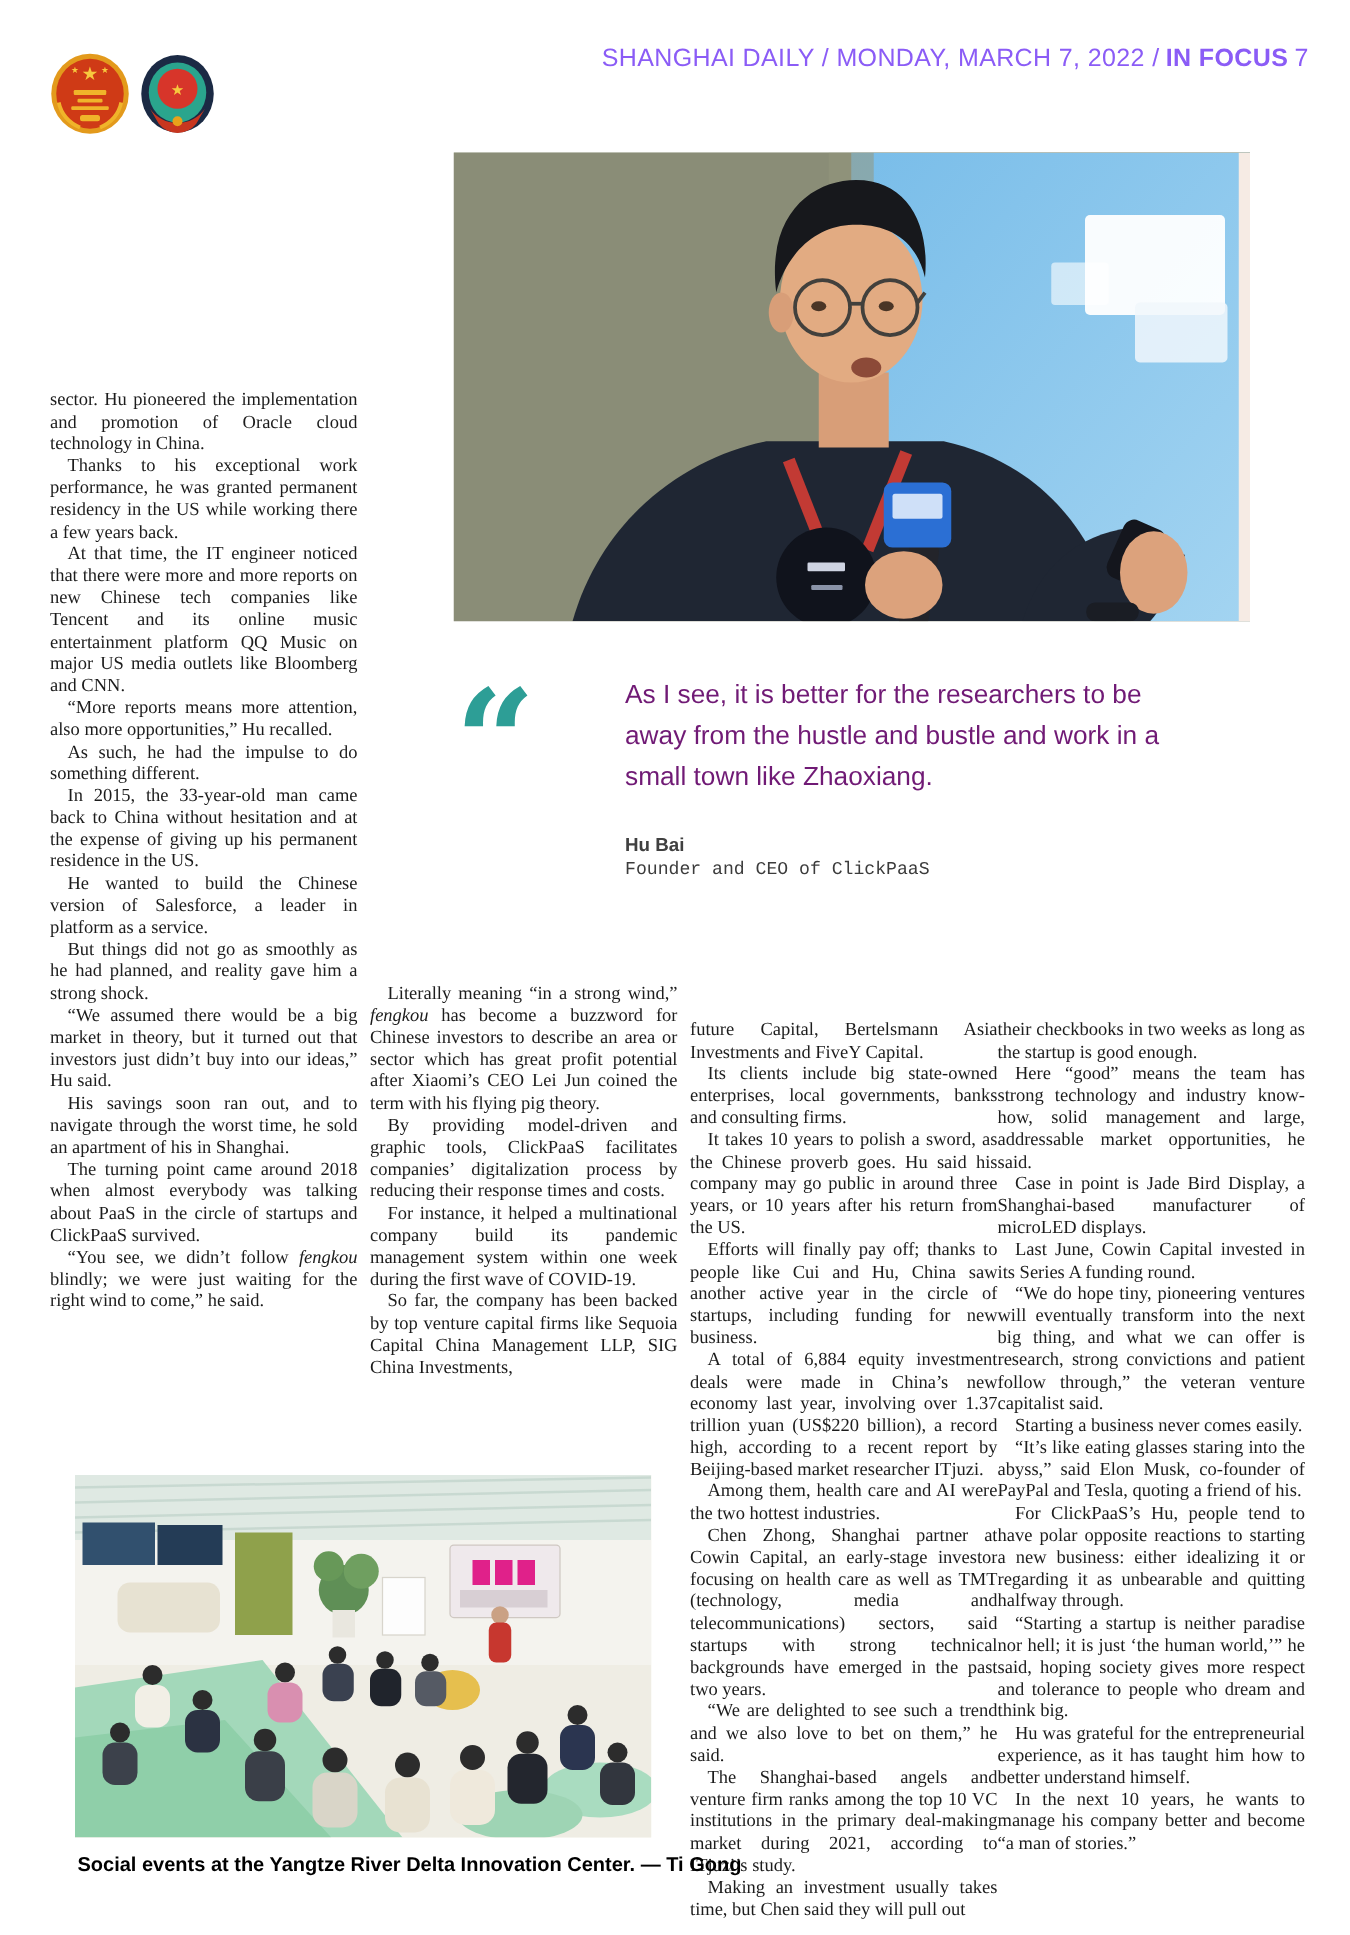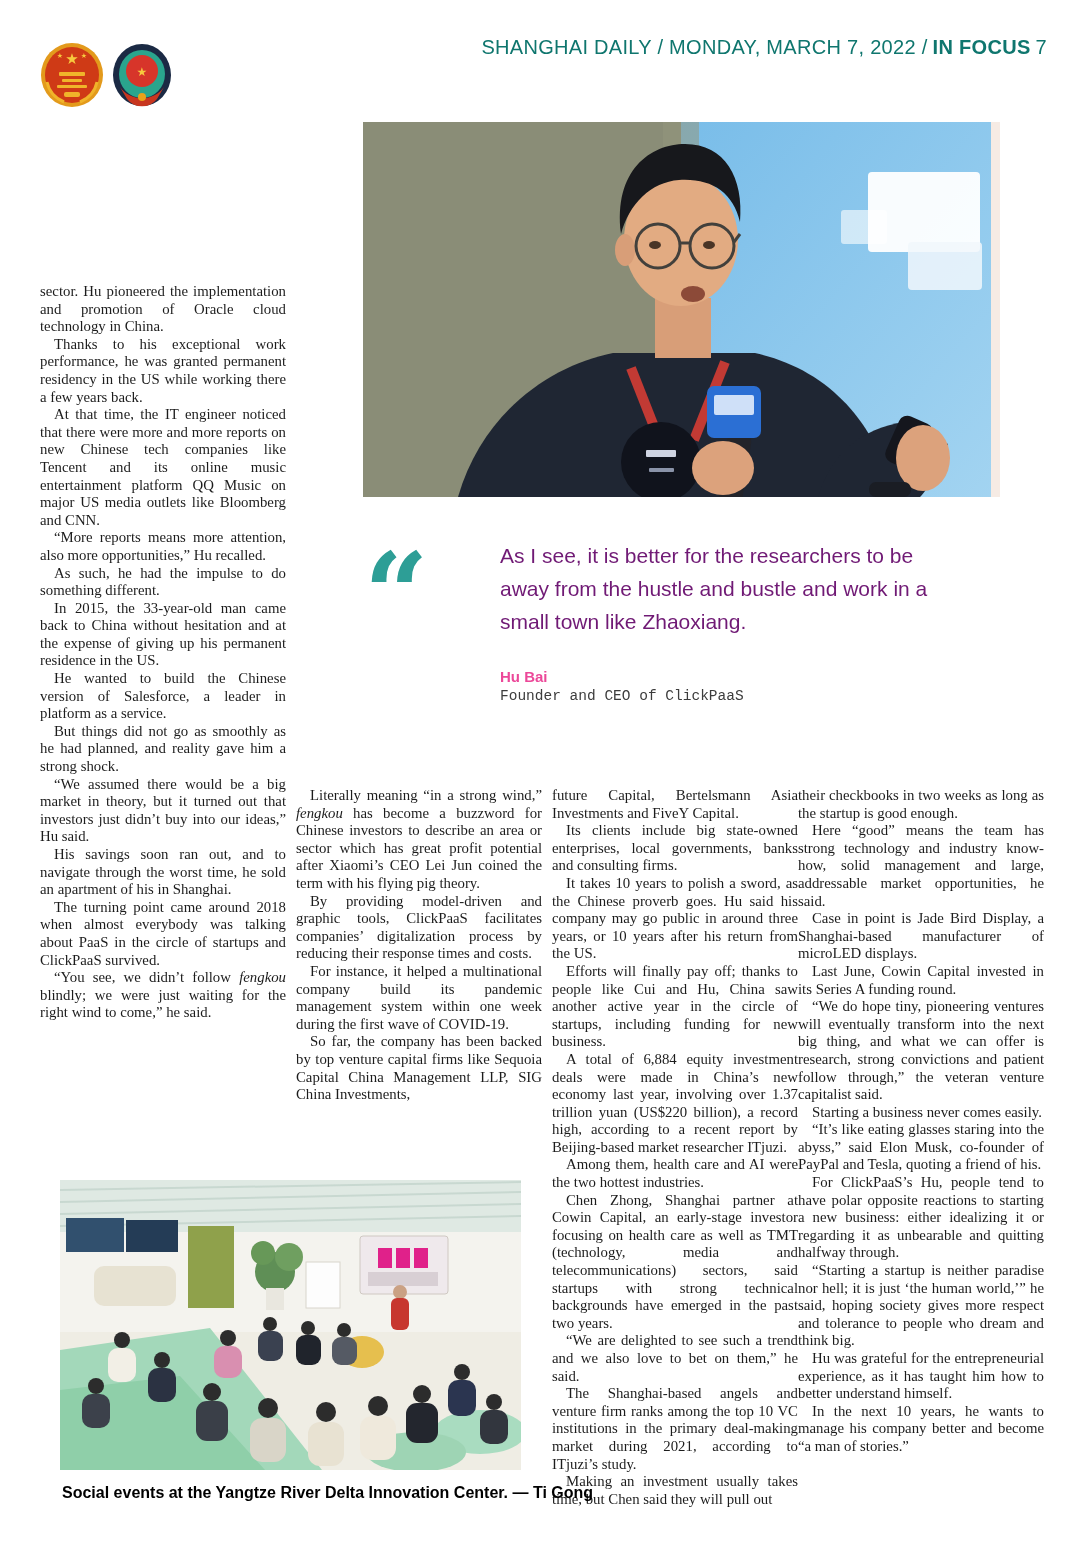--- a/index.html
+++ b/index.html
@@ -4,21 +4,21 @@
 <style>
   * { margin:0; padding:0; box-sizing:border-box; }
   html,body { background:#ffffff; }
   .page {
     position:relative; width:1080px; height:1548px; background:#ffffff;
     font-family:"Liberation Serif", serif; overflow:hidden; margin:0 auto;
   }
   
   .masthead {
     position:absolute; top:36px; right:33px;
-    font-family:"Liberation Sans", sans-serif; font-size:20px; color:#0f766e;
+    font-family:"Liberation Sans", sans-serif; font-size:20px; color:#8b5cf6;
     letter-spacing:.3px; white-space:nowrap;
   }
   .masthead b { margin-left:5px; }
   .masthead .pageno { margin-left:5px; }
   
   .emblem { position:absolute; top:42px; }
   .emblem.e-left { left:40px; }
   .emblem.e-right { left:112px; }
   
   .main-photo {
@@ -36,33 +36,33 @@
     font-family:"DejaVu Serif", serif; font-weight:bold;
     font-size:112px; line-height:1; letter-spacing:-6px;
   }
   .quote-text {
     position:absolute; left:500px; top:539px; width:462px;
     font-family:Liberation Sans, sans-serif; font-size:21px; line-height:33px;
     color:#701a75;
   }
   .quote-author {
     position:absolute; left:500px; top:668px;
-    font-family:"Liberation Sans", sans-serif; font-size:15px; font-weight:bold; color:#ec4899;
+    font-family:"Liberation Sans", sans-serif; font-size:15px; font-weight:bold; color:#404040;
   }
   .quote-author-title {
     position:absolute; left:500px; top:688px;
     font-family:Liberation Mono, monospace; font-size:14.5px; color:#3c3c3c;
   }
   
   .col {
     position:absolute; width:246px; font-size:14.8px; line-height:17.6px;
     text-align:justify; color:#1c1c1c; overflow:hidden;
   }
   .col p { text-indent:14px; }
-  .col p.noindent { text-indent:0; }
+  .col p.noindent { text-indent:0;margin-top:29px; }
   #col1 { left:40px;  top:283px; height:866px; }
   #col2 { left:296px; top:787px; height:358px; }
   #col3 { left:552px; top:787px; height:748px; }
   #col4 { left:798px; top:787px; height:748px; }
   
   .caption {
     position:absolute; left:62px; top:1484px; width:860px;
     font-family:"Liberation Sans", sans-serif; font-size:16px; font-weight:bold; color:#000000;
   }
 </style>

